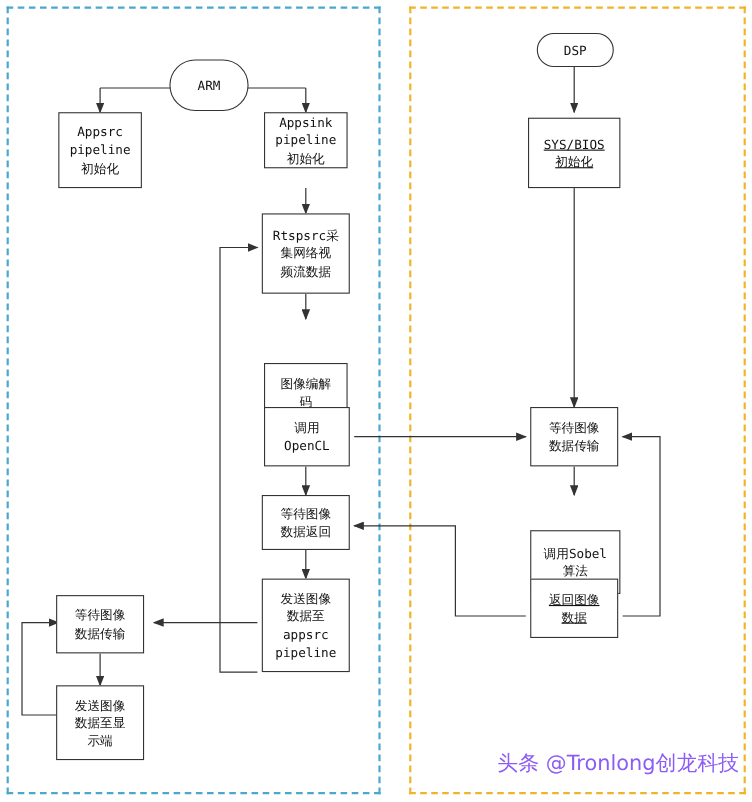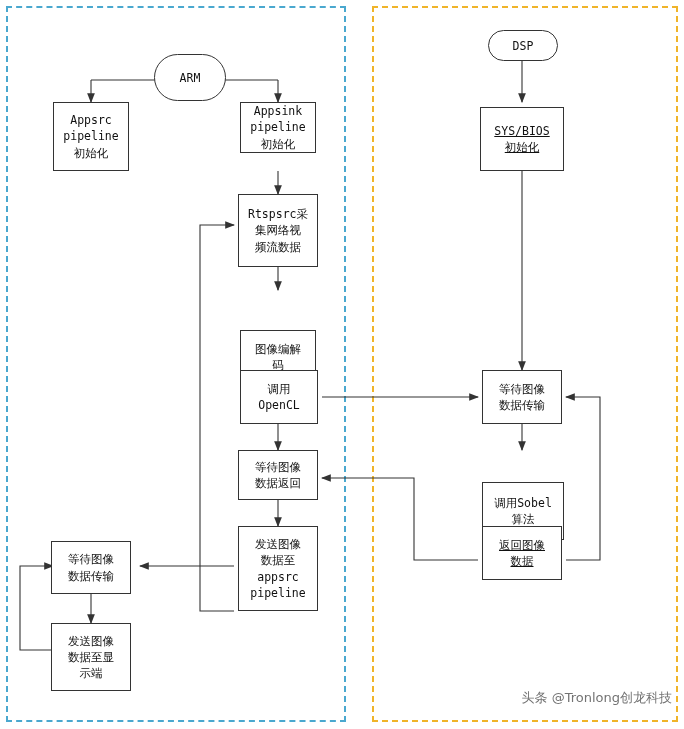--- a/index.html
+++ b/index.html
@@ -9,21 +9,21 @@
   .region.arm{left:6px;top:6px;width:340px;height:716px;border:2.5px dashed #4aa8cf;}
   .region.dsp{left:372px;top:6px;width:306px;height:716px;border:2.5px dashed #f0b429;}
   .node{position:absolute;box-sizing:border-box;border:1px solid #333;background:#fff;
         display:flex;align-items:center;justify-content:center;text-align:center;
         font-size:11.5px;line-height:1.42;color:#111;letter-spacing:0px;z-index:5;}
   .node span{display:block;white-space:pre-line;}
   .term{position:absolute;box-sizing:border-box;border:1px solid #333;background:#fff;
         border-radius:24px;display:flex;align-items:center;justify-content:center;
         font-size:11.5px;color:#111;z-index:5;}
   .wm{position:absolute;right:12px;bottom:22px;font-family:"DejaVu Sans",sans-serif;
-      font-size:13px;color:#737373;z-index:9;}
+      font-size:19px;color:#8b5cf6;z-index:9;}
   svg#lines{position:absolute;left:0;top:0;width:684px;height:729px;z-index:1;}
   svg#lines line, svg#lines polyline, svg#lines path{stroke:#333;stroke-width:1.1;fill:none;}
 </style>
 </head>
 <body>
 
 <div id="canvas">
 
   <div class="region arm"></div>
   <div class="region dsp"></div>

